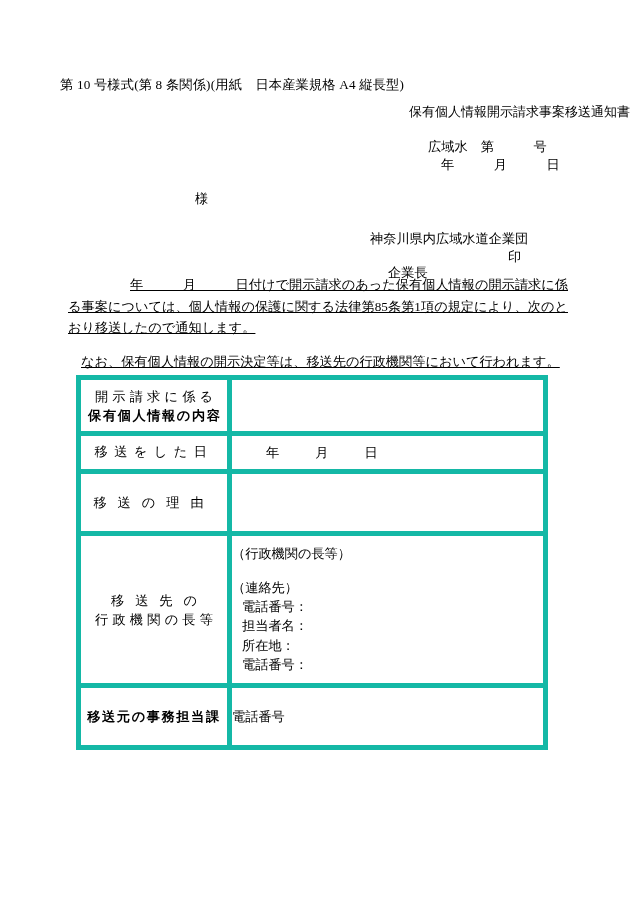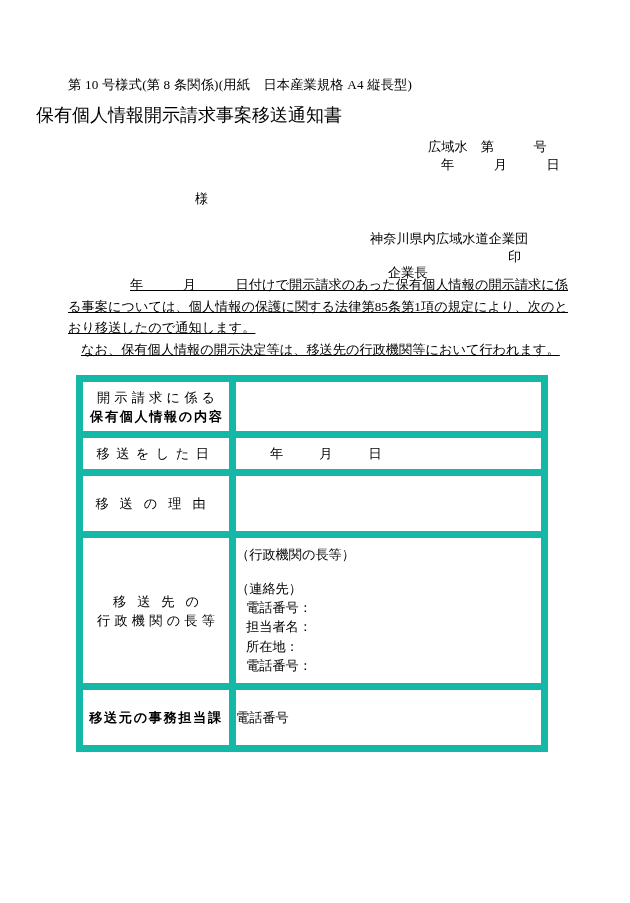--- a/index.html
+++ b/index.html
@@ -18,32 +18,32 @@
     background: #ffffff;
     margin: 0 auto;
     overflow: hidden;
     color: #000000;
   }
 
   
   .abs { position: absolute; white-space: pre; }
 
   .form-no {
-    left: 68px;
+    left: 60px;
     top: 76px;
     font-size: 13.2px;
     letter-spacing: 0.2px;
   }
 
   .doc-title {
     left: 0;
     right: 0;
     top: 103px;
-    text-align: left;
-    font-size: 18px;
+    text-align: right;
+    font-size: 13px;
     white-space: pre;
     padding-left: 36px;
   }
 
   .docnum {
     left: 428px;
     top: 138px;
     font-size: 13.2px;
   }
   .docdate {
@@ -83,49 +83,49 @@
     font-size: 13.2px;
     line-height: 21.5px;
     text-decoration: underline;
   }
   .para-main {
     text-indent: 62px;
     text-align: justify;
     text-justify: inter-character;
   }
   .para-note {
-    margin-top: 0;
+    margin-top: 12px;
     text-indent: 13px;
   }
 
   
   #form-table {
     position: absolute;
     left: 76px;
     top: 375px;
     width: 472px;
     border-collapse: collapse;
     table-layout: fixed;
     font-size: 13.2px;
   }
   #form-table td {
-    border: 7px solid #14b8a6;
+    border: 5px solid #14b8a6;
     padding: 0;
     vertical-align: middle;
   }
   td.label {
     width: 146px;
     text-align: center;
     line-height: 19px;
     padding: 2px 6px;
   }
   td.value {
     padding: 4px 10px;
   }
-  .sp-wide { letter-spacing: 6.5px; padding-left: 6.5px; }
+  .sp-wide { letter-spacing: 6.5px; padding-left: 6.5px; font-family: Liberation Mono, monospace; }
   .sp-mid  { letter-spacing: 4.2px; padding-left: 4.2px; }
   .sp-narrow { letter-spacing: 1.6px; padding-left: 1.6px; font-weight: bold; }
   .sp-xwide { letter-spacing: 11px; padding-left: 11px; }
 
   .r1 { height: 56px; }
   .r2 { height: 38px; }
   .r3 { height: 62px; }
   .r4 { height: 152px; }
   .r5 { height: 62px; }
 

